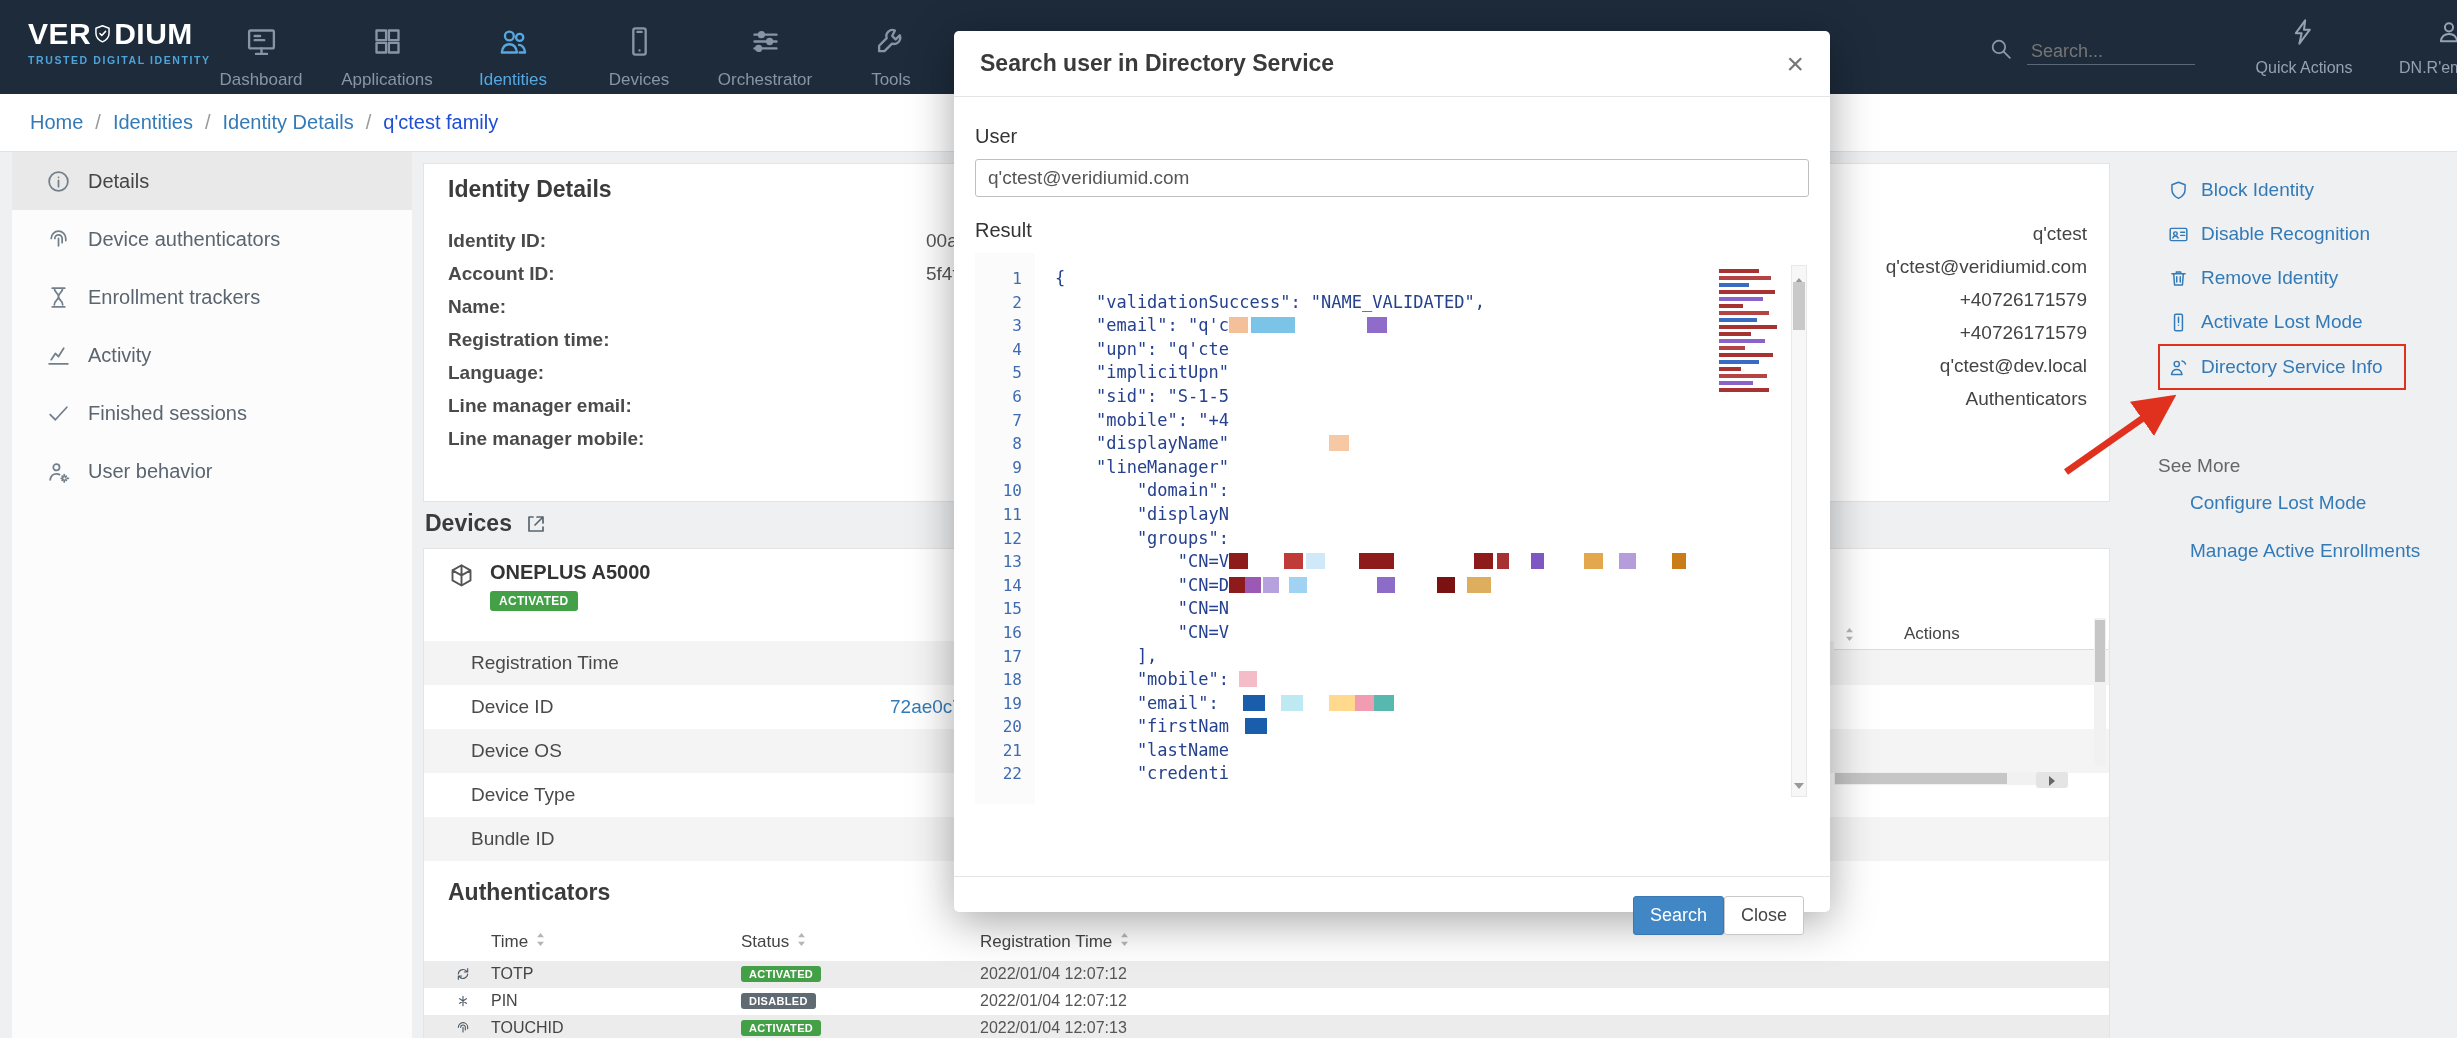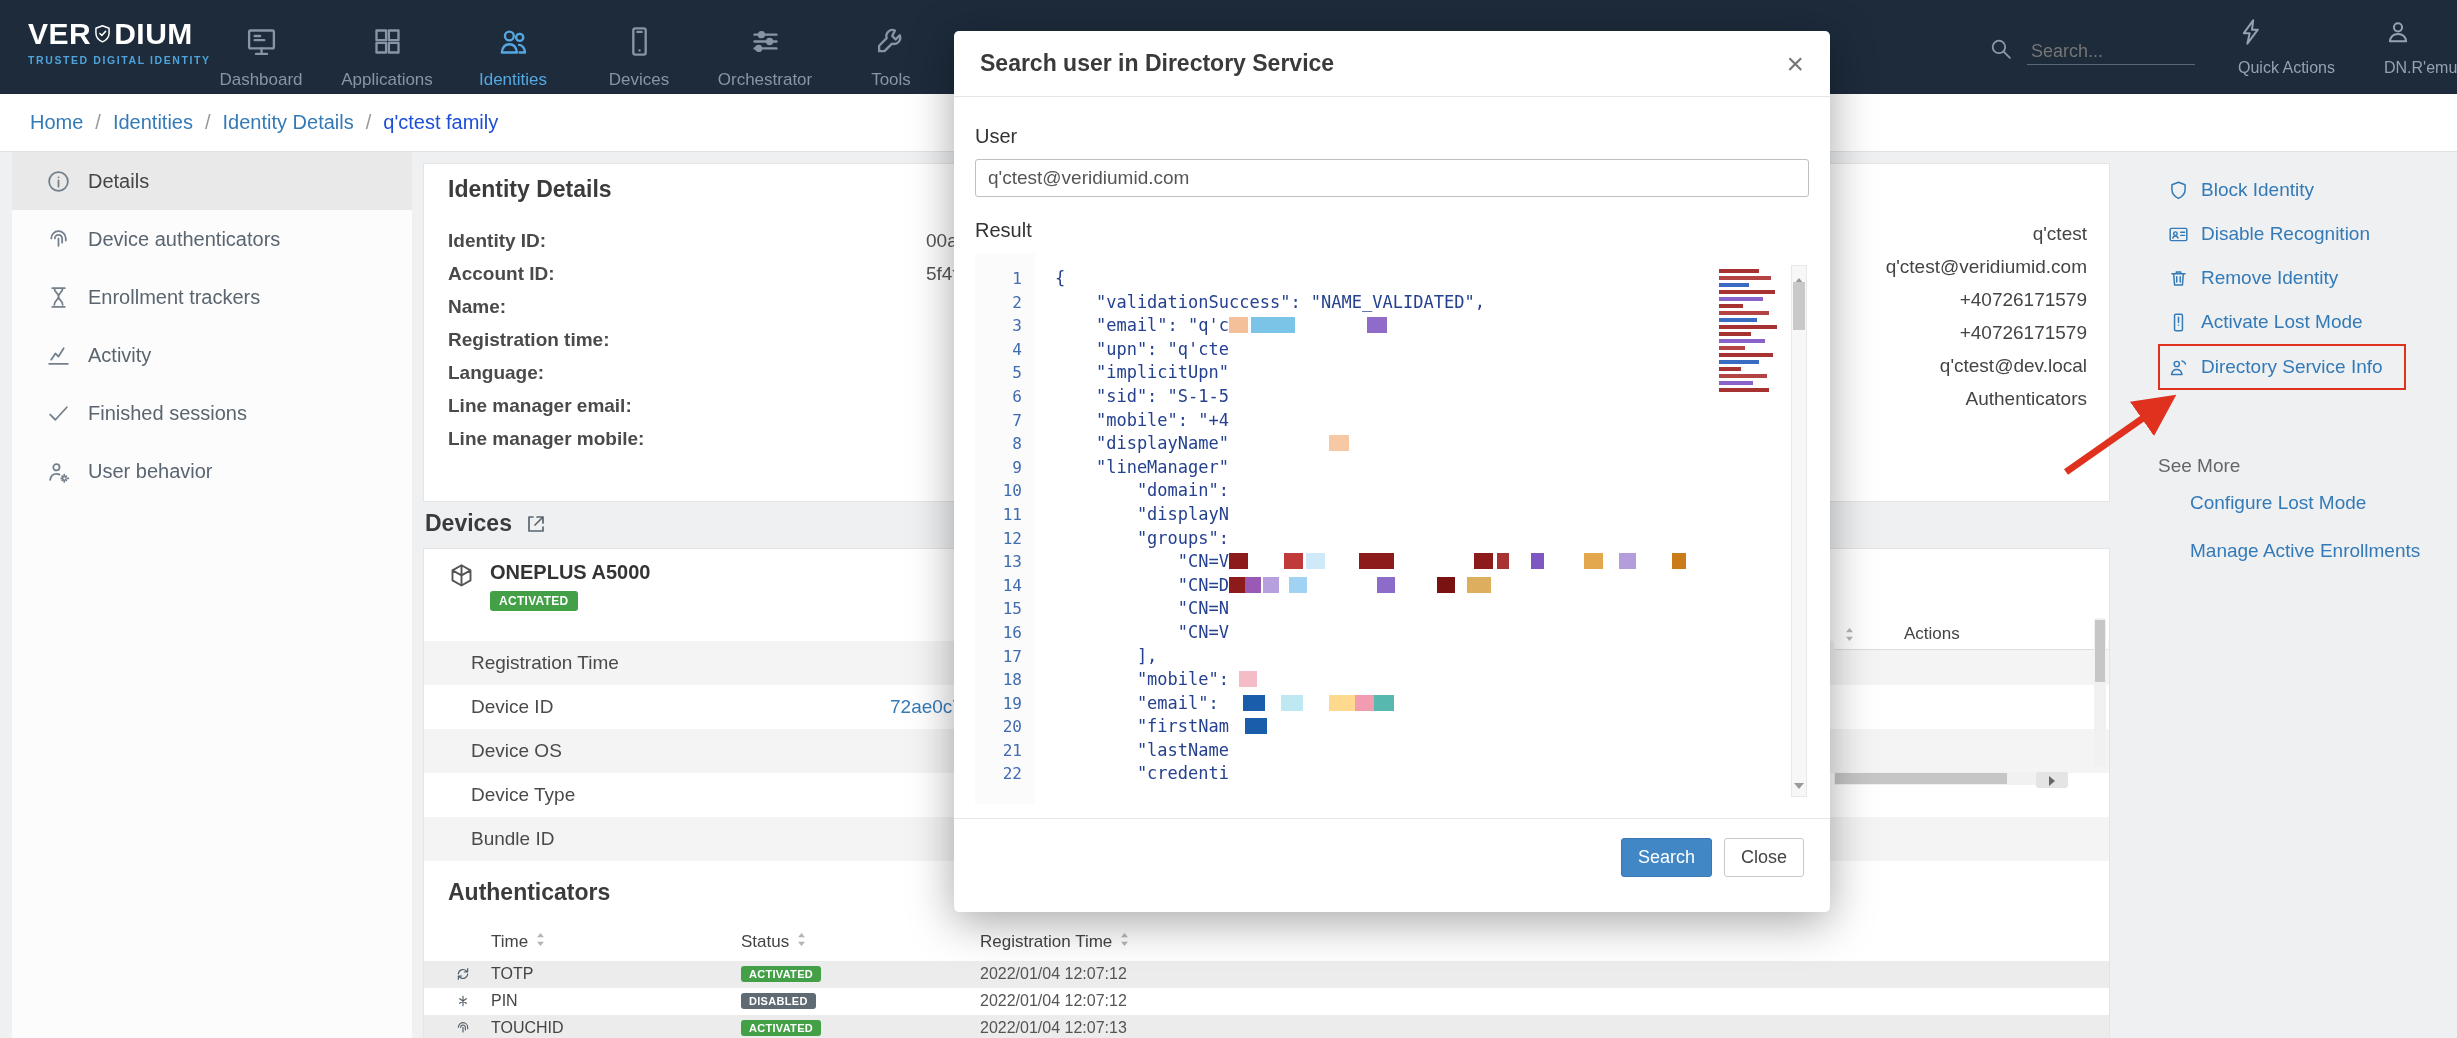--- a/index.html
+++ b/index.html
@@ -14,21 +14,21 @@
   .brand-row .icon svg{width:21px;height:26px;margin:0 1px;display:block}
   .brand-tag{color:#4fa3d9;font-size:10.5px;font-weight:bold;letter-spacing:1.6px;margin-top:3px}
   .nav-items{position:absolute;left:198px;top:16px;height:82px;display:flex}
   .nav-item{width:126px;display:flex;flex-direction:column;align-items:center;justify-content:center;gap:7px;color:#8795a6;cursor:pointer}
   .nav-item .icon svg{width:33px;height:33px}
   .nav-item>span{font-size:17px;white-space:nowrap}
   .nav-item.active{color:#55a8e2}
   .nav-search{position:absolute;left:1988px;top:36px;display:flex;align-items:flex-end;gap:14px;color:#8d99a8}
   .nav-search .icon svg{width:25px;height:25px}
   .nav-search input{width:168px;background:transparent;border:none;border-bottom:1px solid #5a6775;color:#aeb9c6;font-size:18px;padding:2px 4px;outline:none;font-family:inherit}
-  .nav-mini{position:absolute;top:0;height:94px;display:flex;flex-direction:column;align-items:flex-start;justify-content:center;gap:9px;color:#8795a6;cursor:pointer}
+  .nav-mini{position:absolute;top:0;height:94px;display:flex;flex-direction:column;align-items:center;justify-content:center;gap:9px;color:#8795a6;cursor:pointer}
   .nav-mini .icon svg{width:28px;height:28px}
   .nav-mini>span{font-size:16px;white-space:nowrap;color:#95a2b2}
   .nav-mini.qa{left:2238px;width:132px}
   .nav-mini.usr{left:2384px;width:130px}
 
   
   .breadcrumb{position:absolute;top:94px;left:0;right:0;height:58px;background:#fff;border-bottom:1px solid #e2e2e2;display:flex;align-items:center;padding-left:30px;font-size:20px;z-index:4}
   .crumb-link{color:#337ab7;cursor:pointer}
   .crumb-sep{color:#999;margin:0 12px}
   .crumb-current{color:#1d4ed8}
@@ -135,21 +135,21 @@
   .ed-line{height:23.6px;line-height:23.6px;white-space:pre}
   .red-block{display:inline-block;height:16px;vertical-align:-2px}
   .gap{display:inline-block;height:1px}
   .minimap{position:absolute;right:26px;top:16px;width:64px;height:130px}
   .mm-row{height:4px;margin-bottom:3px}
   .mm-row div{height:4px}
   .ed-scroll{position:absolute;right:2px;top:12px;width:16px;height:532px;background:#f7f7f7;border:1px solid #e8e8e8}
   .ed-scroll .up{position:absolute;top:3px;left:2px}
   .ed-scroll .dn{position:absolute;bottom:3px;left:2px}
   .ed-thumb{position:absolute;top:16px;left:1px;width:12px;height:48px;background:#c9c9c9}
-  .modal-footer{position:absolute;left:0;right:0;top:787px;height:78px;border-top:1px solid #e5e5e5;display:flex;justify-content:flex-end;align-items:center;gap:12px;padding:0 26px}
+  .modal-footer{position:absolute;left:0;right:0;top:845px;height:78px;border-top:1px solid #e5e5e5;display:flex;justify-content:flex-end;align-items:center;padding:0 26px}
   .btn{border-radius:3px;font-size:18px;padding:8px 16px;cursor:pointer;font-family:inherit}
   .btn-primary{background:#4186c5;color:#fff;border:1px solid #3a78b5}
   .btn-default{background:#fff;color:#444;border:1px solid #c8c8c8}
 </style>
 </head>
 <body>
 
 <div class="screen">
 
   <header class="topnav">

